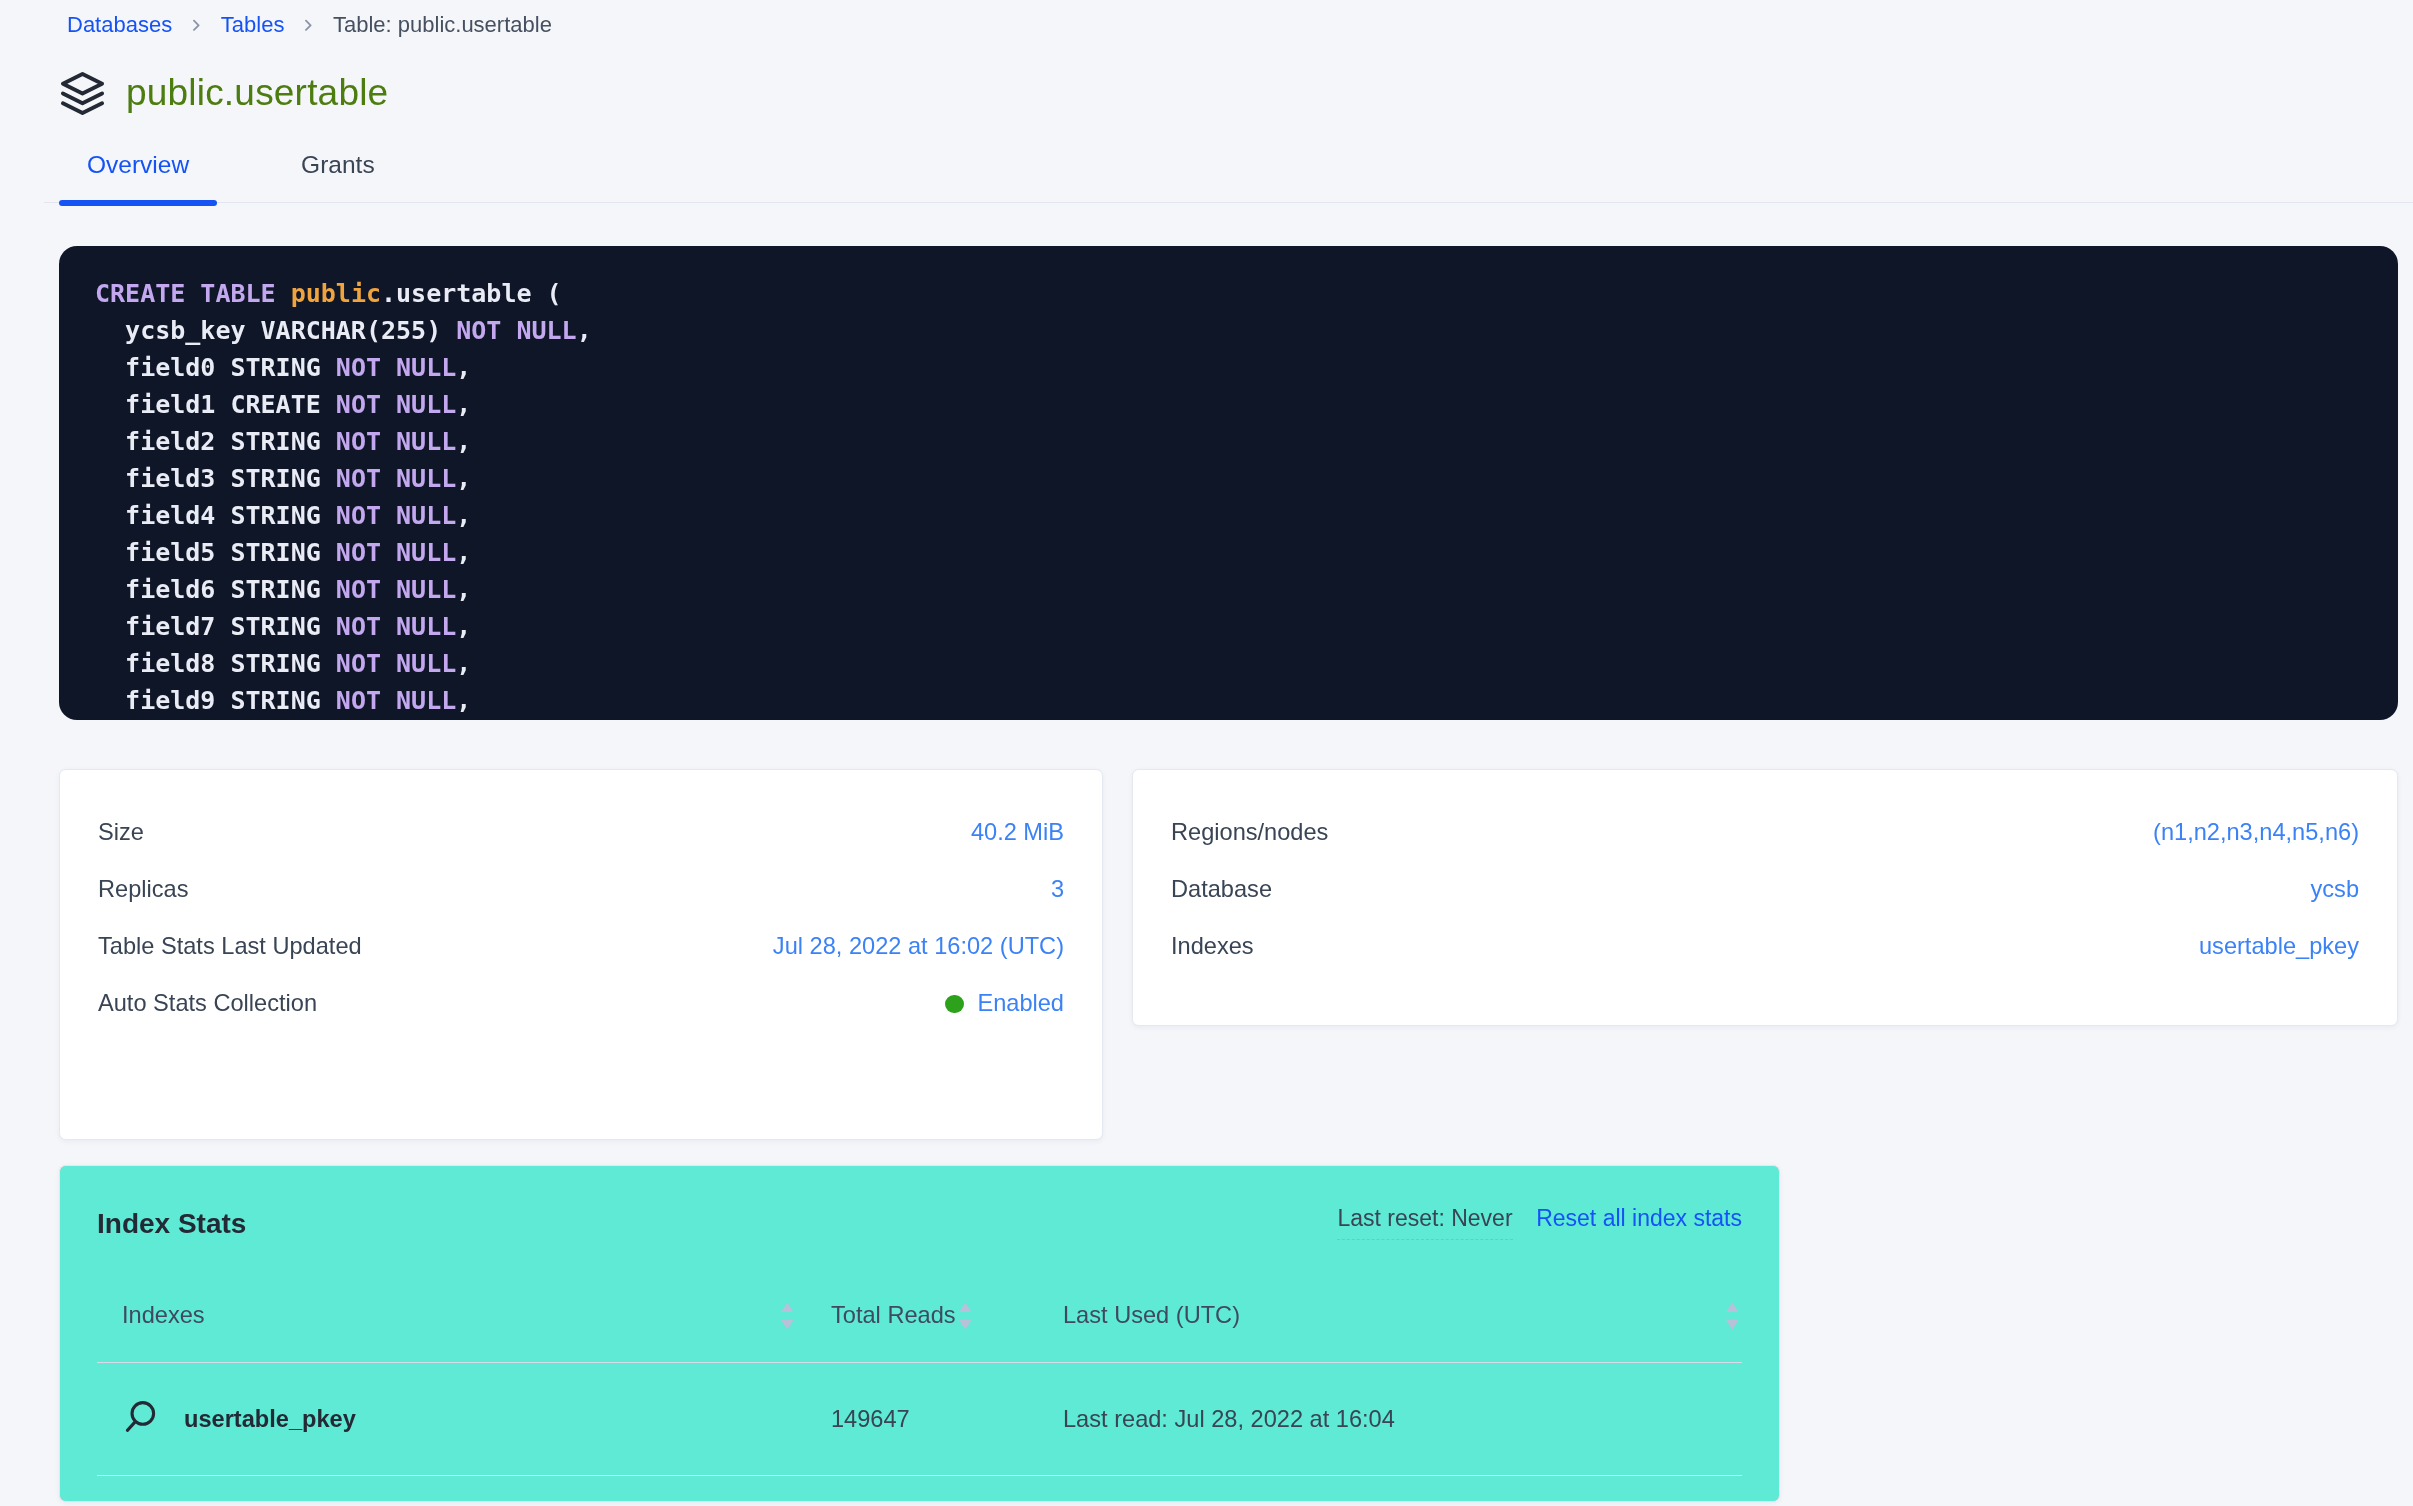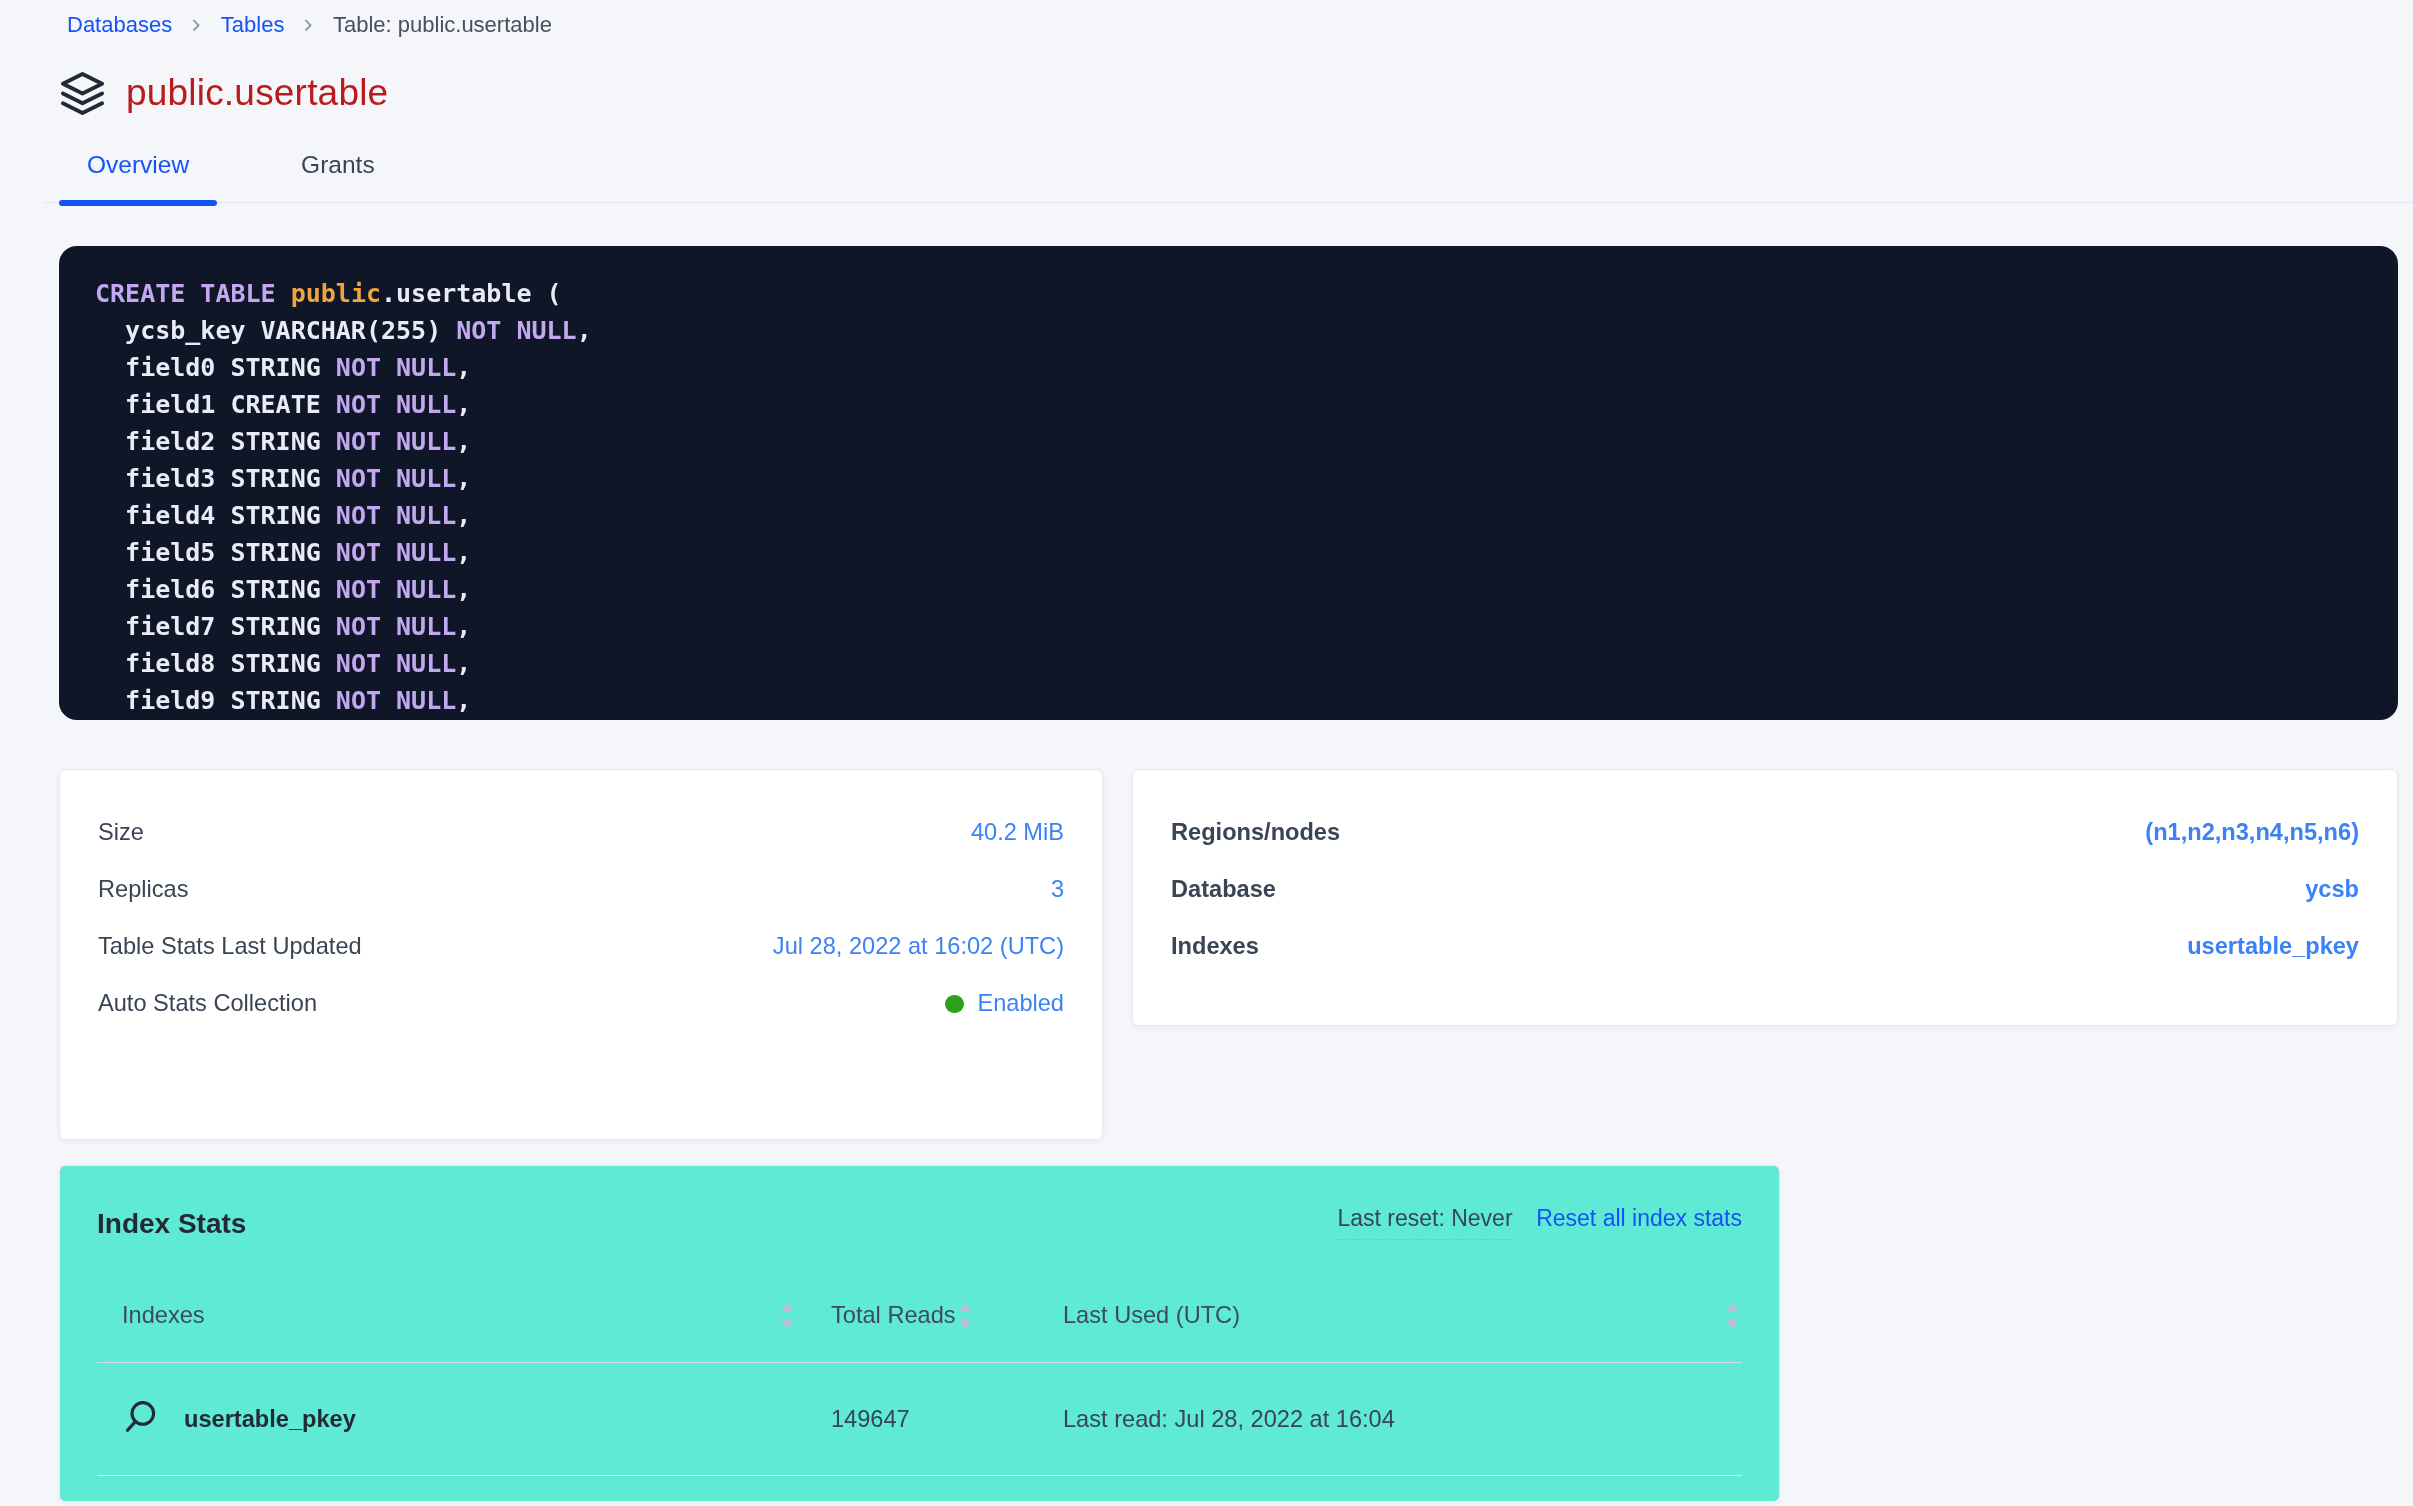--- a/index.html
+++ b/index.html
@@ -8,40 +8,40 @@
 
   
   .breadcrumb { display: flex; align-items: center; gap: 15px; padding: 11.8px 0 0 23px; font-size: 22px; }
   .crumb-link { color: #1553f5; text-decoration: none; cursor: pointer; }
   .crumb-current { color: #46505f; }
   .crumb-sep { display: inline-flex; margin-top: 1.7px; }
 
   
   .title-row { display: flex; align-items: center; gap: 20px; margin: 32px 0 0 15px; }
   .title-icon { display: inline-flex; }
-  .page-title { font-size: 37px; font-weight: 500; color: #b91c1c; letter-spacing: 0.2px; }
+  .page-title { font-size: 37px; font-weight: 500; color: #4d7c0f; letter-spacing: 0.2px; }
 
   
   .tabs { margin-top: 34px; border-bottom: 1.7px solid #e2e6ee; padding-left: 15px; display: flex; gap: 56px; }
   .tab { position: relative; font-size: 24.5px; padding: 0 28px 23.6px 28px; color: #394455; cursor: pointer; }
   .tab.active { color: #1553f5; }
   .tab.active::after { content: ""; position: absolute; left: 0; right: 0; bottom: -3.4px; height: 5.9px; border-radius: 3.4px; background: #1553f5; }
 
   
   .code { margin: 43px 15px 0 15px; height: 474px; background: #0f1628; border-radius: 18px; padding: 29px 34px 0 36px; overflow: hidden; font-family: "DejaVu Sans Mono", "Liberation Mono", monospace; font-weight: 700; font-size: 25px; line-height: 37px; }
   .code-line { white-space: pre; }
   .tok-kw { color: #c3a8f0; }
   .tok-db { color: #f0a43d; }
   .tok-pl { color: #e9ecf5; }
 
   
   .cards { display: flex; align-items: flex-start; gap: 29px; margin: 49px 15px 0 15px; }
   .card { background: #ffffff; border: 0.8px solid #e4e8f0; border-radius: 6.7px; box-shadow: 0 1.7px 5px rgba(24,36,60,0.05); padding: 34px 38px; }
   .card-left { width: 1044px; height: 371px; }
-  .card-right { flex: 1; height: 257px; font-weight: bold; }
+  .card-right { flex: 1; height: 257px; }
   .stat-row { display: flex; justify-content: space-between; align-items: center; height: 57px; font-size: 23.6px; }
   .stat-label { color: #394455; }
   .stat-value { color: #3b82f6; display: inline-flex; align-items: center; }
   .dot { width: 18.6px; height: 18.6px; border-radius: 50%; margin-right: 13.5px; display: inline-block; }
 
   
   .index-card { margin: 24.5px 15px 0 15px; width: 1721px; height: 337px; background: #5eead4; border: 0.8px solid #e4e8f0; border-radius: 6.7px; box-shadow: 0 1.7px 5px rgba(24,36,60,0.05); padding: 0 37px; overflow: hidden; }
   .is-header { display: flex; justify-content: space-between; align-items: flex-end; padding-top: 39px; }
   .is-title { font-size: 28px; font-weight: 700; color: #242a35; }
   .is-controls { display: flex; align-items: baseline; gap: 23.6px; font-size: 23px; }

